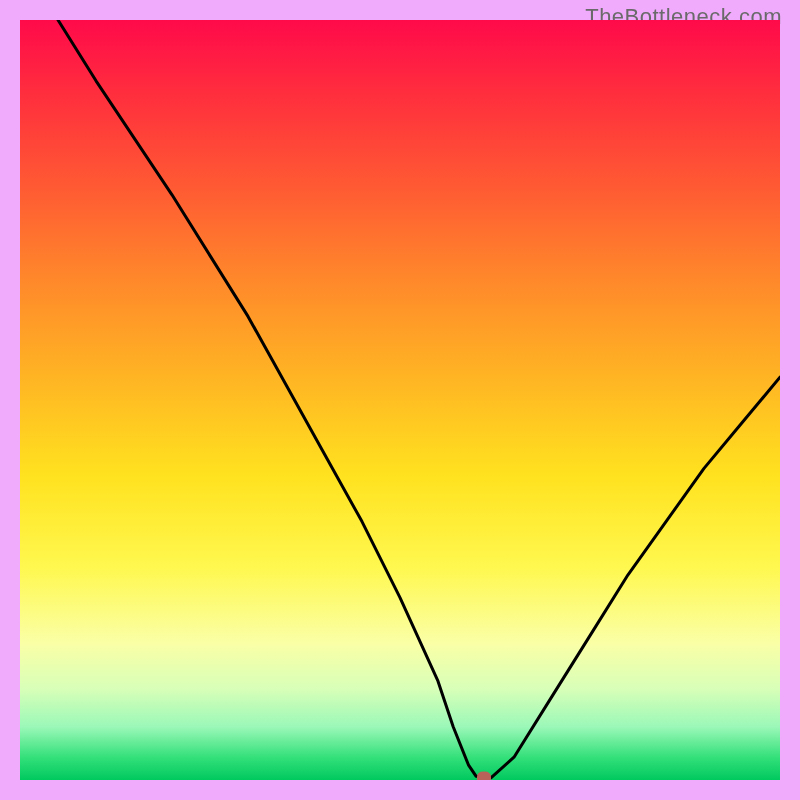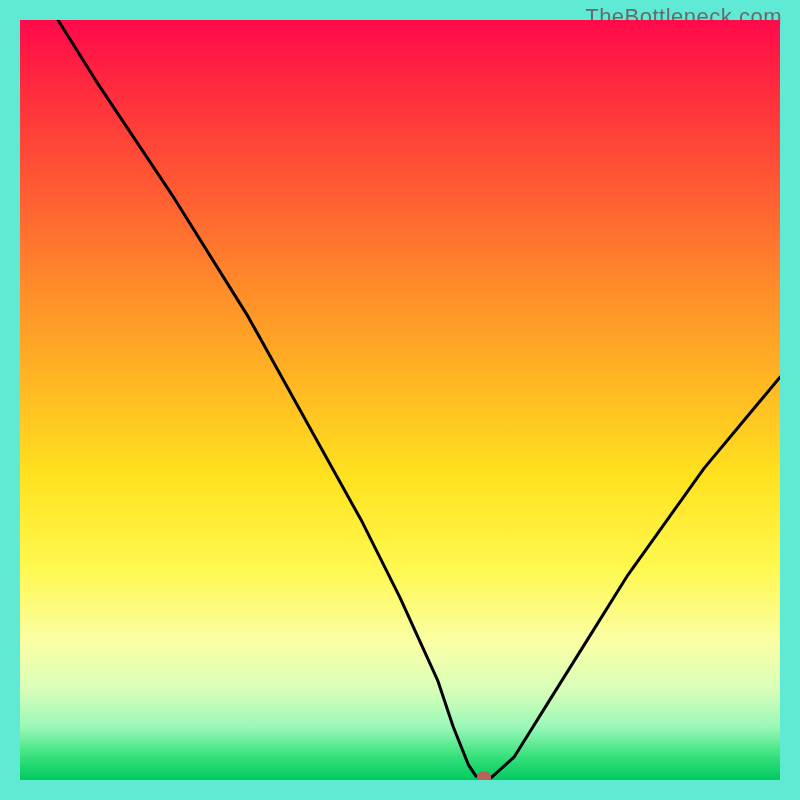--- a/index.html
+++ b/index.html
@@ -8,21 +8,21 @@
     width: 800px;
     height: 800px;
     background: #000000;
     overflow: hidden;
     font-family: Arial, Helvetica, sans-serif;
   }
   .frame {
     position: relative;
     width: 800px;
     height: 800px;
-    background: #5eead4;
+    background: #f0abfc;
     text-decoration: underline;
   }
   .watermark {
     position: absolute;
     top: 4px;
     right: 18px;
     color: #6a6a6a;
     font-size: 22px;
     font-weight: 400;
     letter-spacing: 0.5px;

